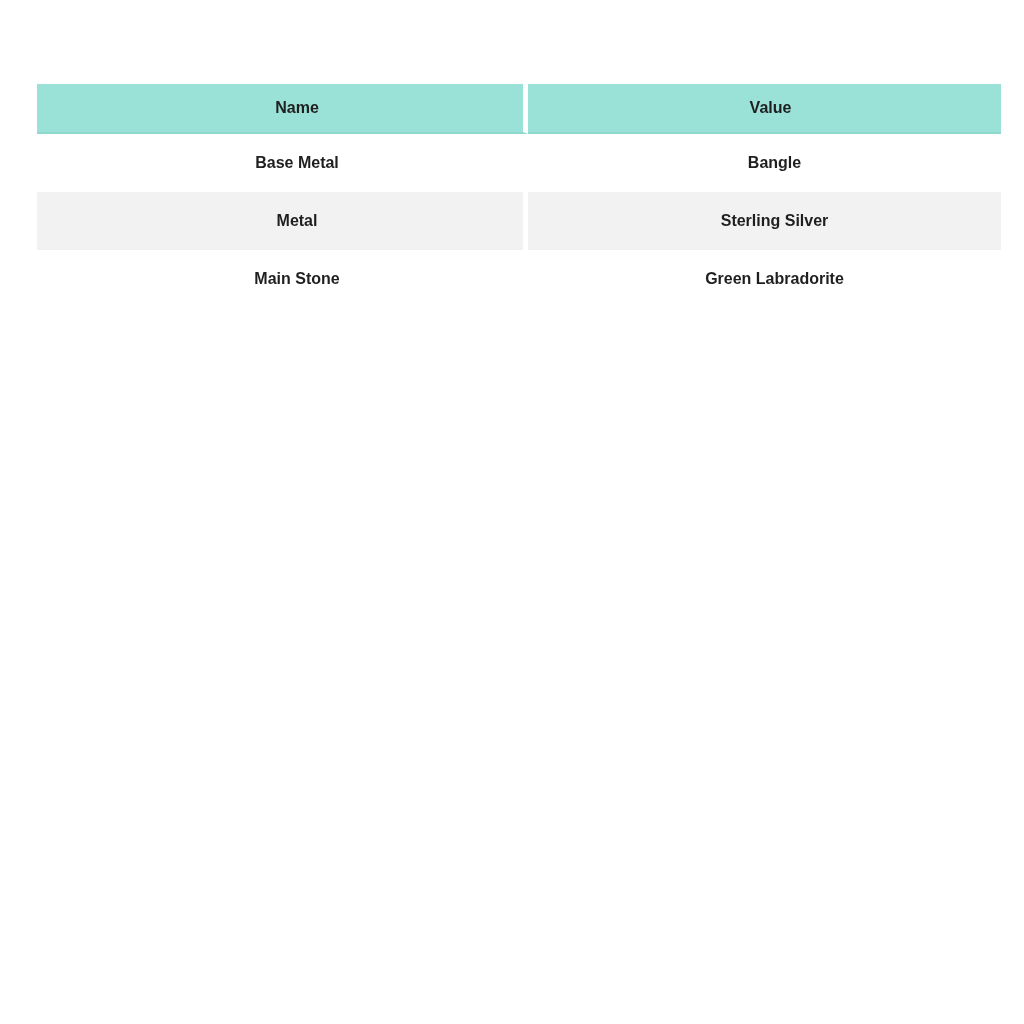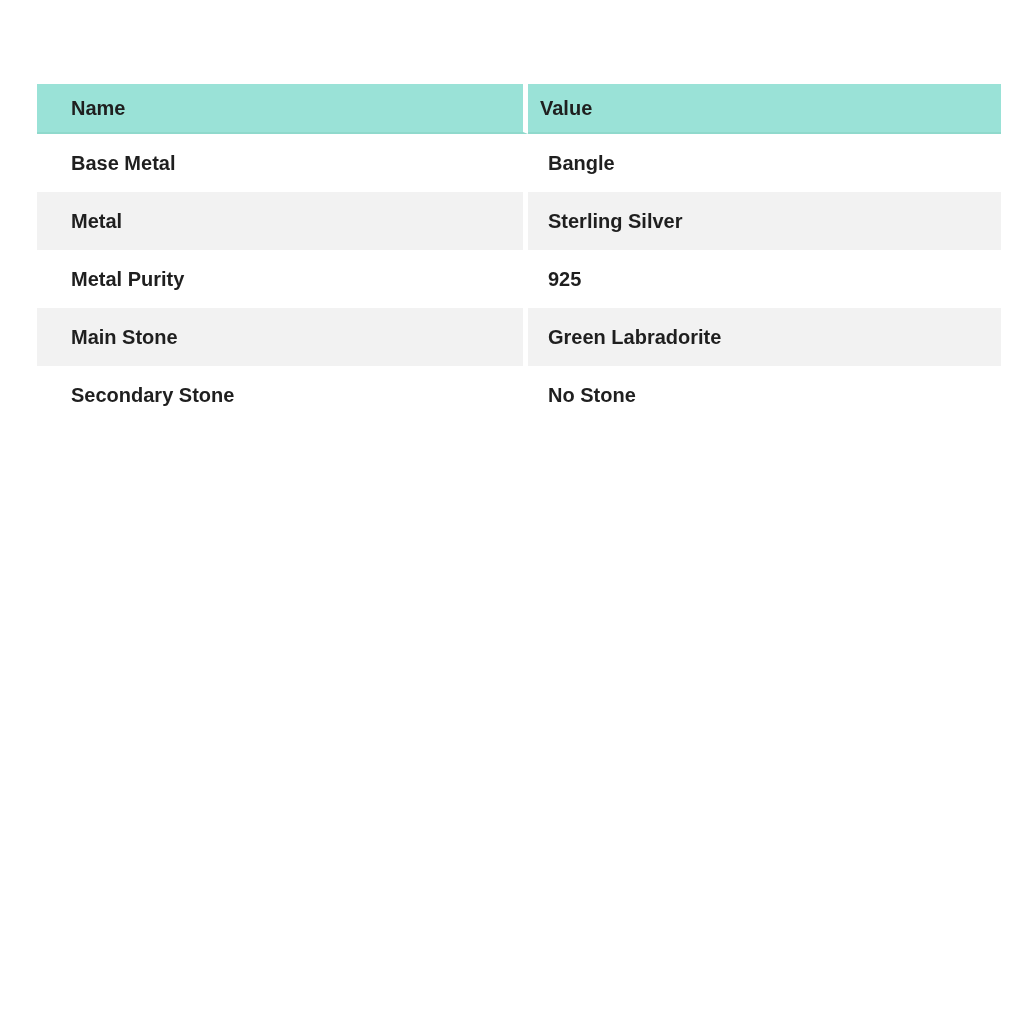--- a/index.html
+++ b/index.html
@@ -24,23 +24,23 @@
     top: 84px;
     width: 964px;
     border-collapse: separate;
     border-spacing: 0;
     table-layout: fixed;
   }
   .attr-table col.col-name  { width: 491px; }
   .attr-table col.col-value { width: 473px; }
   .attr-table th, .attr-table td {
     vertical-align: middle;
-    font-size: 20px;
+    font-size: 16px;
     line-height: 1;
-    text-align: left;
+    text-align: center;
     white-space: nowrap;
     overflow: hidden;
   }
   .attr-table thead th {
     background: var(--header_bg);
     height: 50px;
     font-weight: 600;
     border-bottom: 2px solid var(--header_border);
   }
   .attr-table thead th.name-col { padding-left: 34px; }
@@ -75,25 +75,17 @@
   <tbody>
     <tr>
       <td class="name-col">Base Metal</td>
       <td class="value-col">Bangle</td>
     </tr>
     <tr>
       <td class="name-col">Metal</td>
       <td class="value-col">Sterling Silver</td>
     </tr>
     <tr>
-      <td class="name-col">Metal Purity</td>
-      <td class="value-col">925</td>
-    </tr>
-    <tr>
       <td class="name-col">Main Stone</td>
       <td class="value-col">Green Labradorite</td>
-    </tr>
-    <tr>
-      <td class="name-col">Secondary Stone</td>
-      <td class="value-col">No Stone</td>
     </tr>
   </tbody>
 </table>
 
 </body></html>

